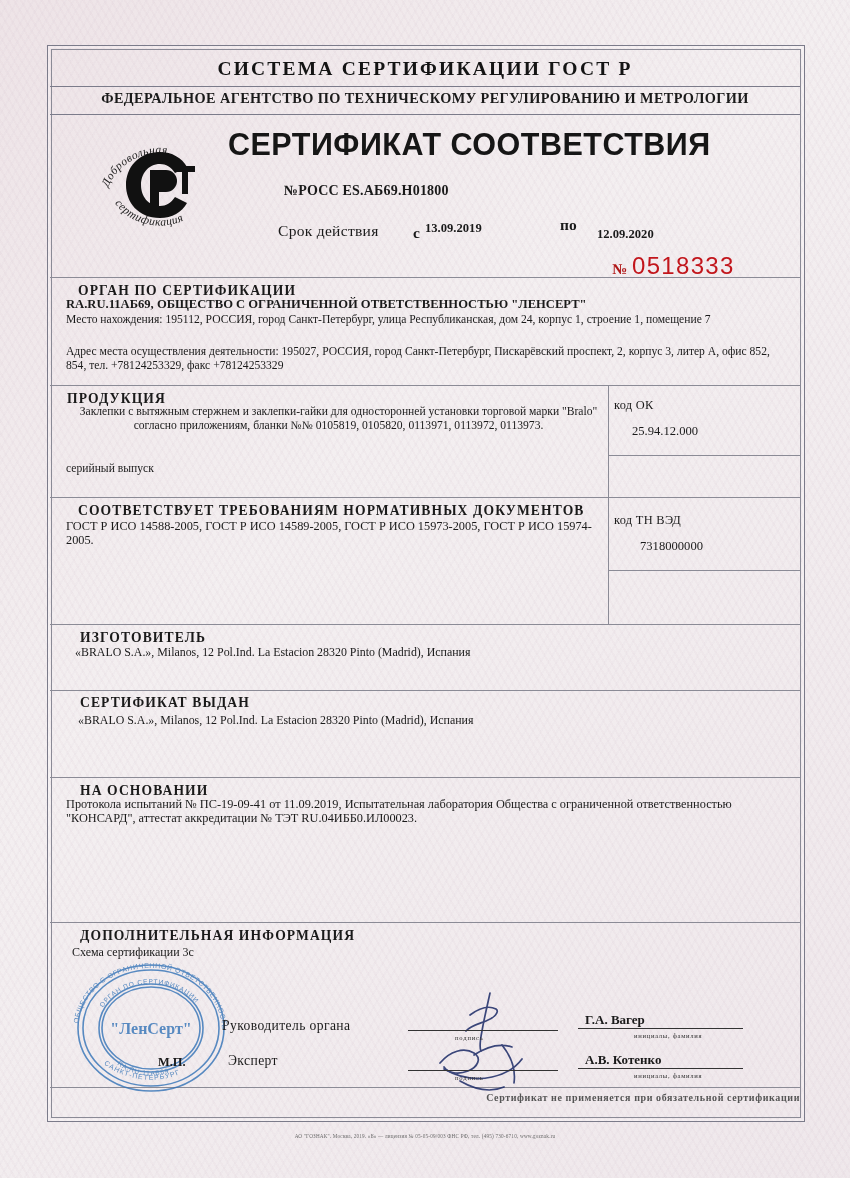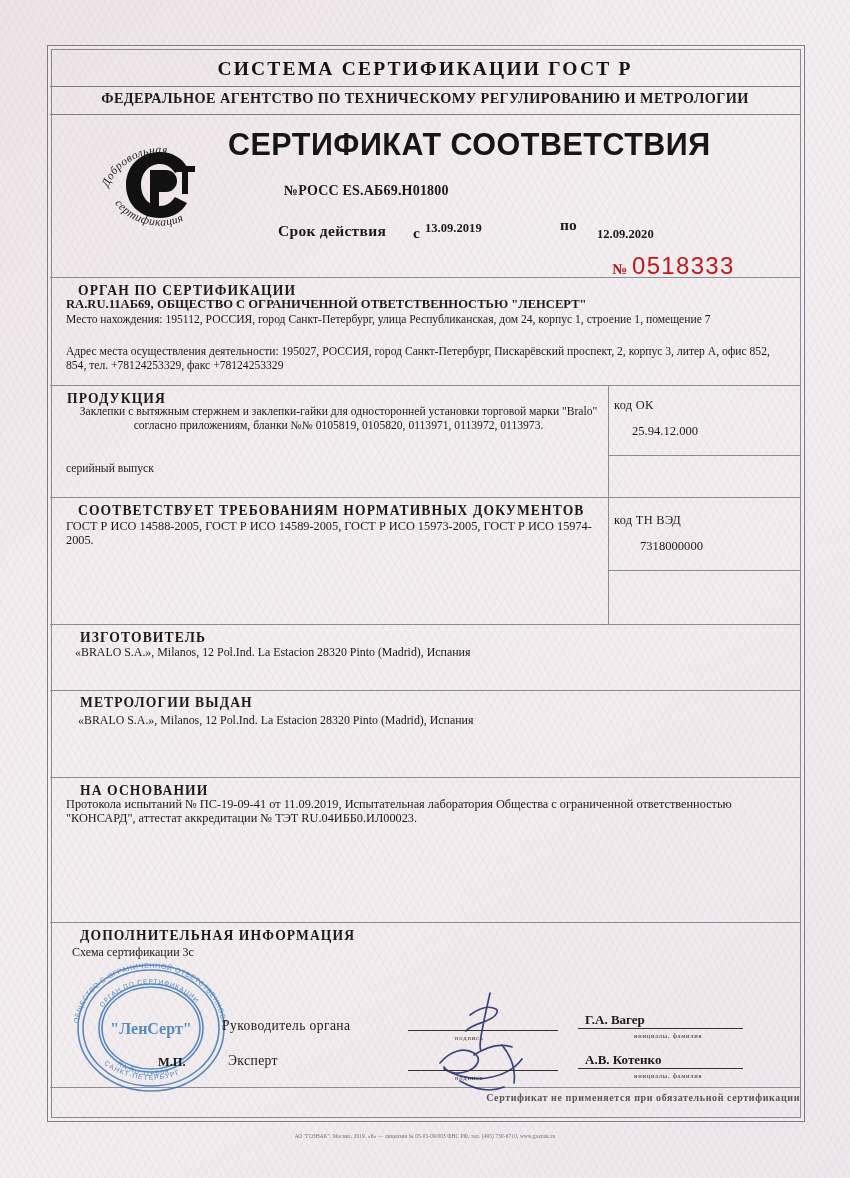--- a/index.html
+++ b/index.html
@@ -54,21 +54,21 @@
   .title{
     position:absolute;left:228px;top:127px;width:560px;
     font-family:"Liberation Sans", sans-serif;
     font-size:30.5px;font-weight:bold;letter-spacing:.5px;color:#161616;
     white-space:nowrap;
   }
   .cert-no{
     position:absolute;left:284px;top:183px;font-size:14px;font-weight:bold;letter-spacing:.2px;
   }
   .validity{
-    position:absolute;left:278px;top:222px;font-size:15.5px;font-weight:bold;letter-spacing:.3px;
+    position:absolute;left:278px;top:222px;font-size:15.5px;font-weight:normal;letter-spacing:.3px;
   }
   .valid-from{position:absolute;left:420px;top:222px;font-size:12.6px;font-weight:bold;}
   .valid-po{position:absolute;left:560px;top:216px;font-size:15.5px;font-weight:bold;}
   .valid-to{position:absolute;left:597px;top:227px;font-size:12.6px;font-weight:bold;}
 
   .blank-no{
     position:absolute;left:612px;top:252px;font-size:15px;font-weight:bold;color:#b01818;
   }
   .blank-no .num{
     font-family:"Liberation Sans", sans-serif;
@@ -234,21 +234,21 @@
   <div class="conf-txt body-txt-b">ГОСТ Р ИСО 14588-2005, ГОСТ Р ИСО 14589-2005, ГОСТ Р ИСО 15973-2005, ГОСТ Р ИСО 15974-2005.</div>
 
   <div class="tnbox">
     <div class="lbl">код ТН ВЭД</div>
     <div class="val">7318000000</div>
   </div>
 
   <div class="s-manu sec-label">ИЗГОТОВИТЕЛЬ</div>
   <div class="manu-txt">«BRALO S.A.», Milanos, 12 Pol.Ind. La Estacion 28320 Pinto (Madrid), Испания</div>
 
-  <div class="s-issued sec-label">МЕТРОЛОГИИ ВЫДАН</div>
+  <div class="s-issued sec-label">СЕРТИФИКАТ ВЫДАН</div>
   <div class="issued-txt">«BRALO S.A.», Milanos, 12 Pol.Ind. La Estacion 28320 Pinto (Madrid), Испания</div>
 
   <div class="s-basis sec-label">НА ОСНОВАНИИ</div>
   <div class="basis-txt body-txt-b">Протокола испытаний № ПС-19-09-41 от 11.09.2019, Испытательная лаборатория Общества с ограниченной ответственностью "КОНСАРД", аттестат аккредитации № ТЭТ RU.04ИББ0.ИЛ00023.</div>
 
   <div class="s-addinfo sec-label">ДОПОЛНИТЕЛЬНАЯ ИНФОРМАЦИЯ</div>
   <div class="addinfo-txt">Схема сертификации 3с</div>
 
   <svg class="stamp" viewBox="0 0 190 150">
     <defs>

